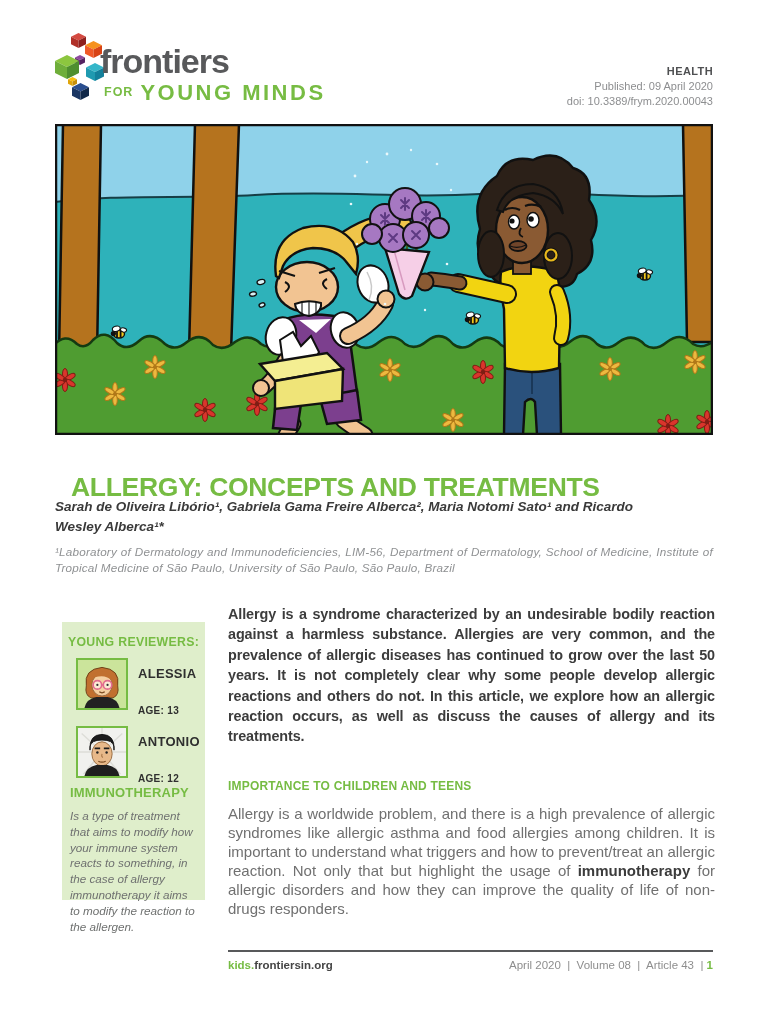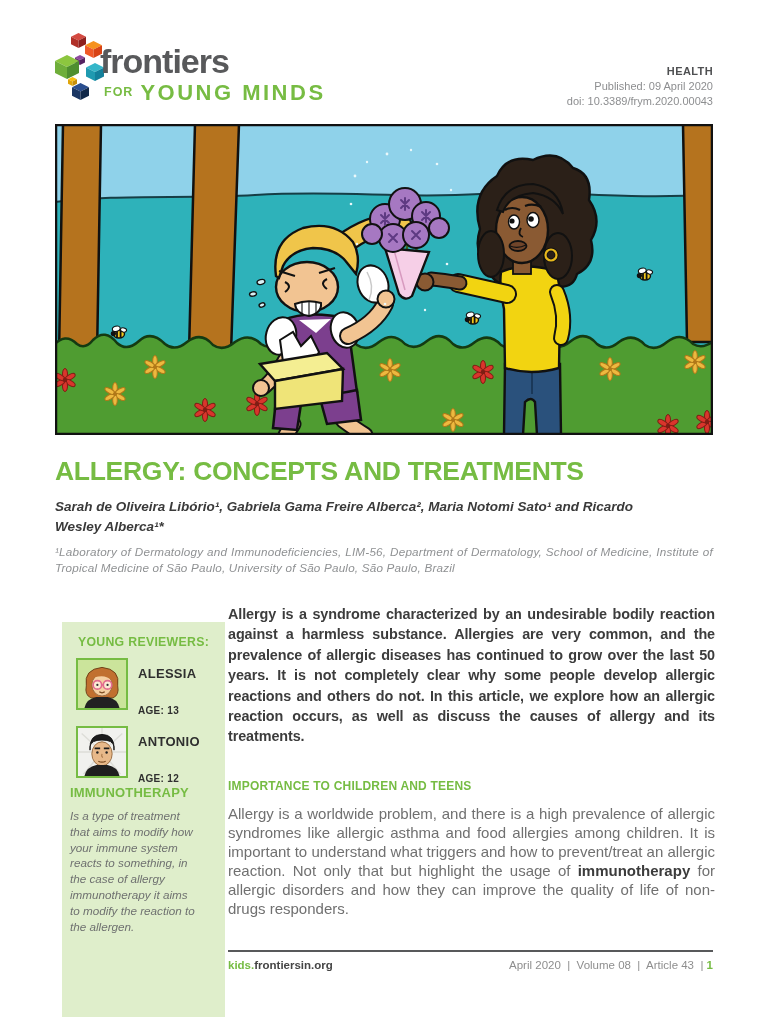--- a/index.html
+++ b/index.html
@@ -11,21 +11,21 @@
   .brand-sub{left:104px;top:80px;color:#77BC43;white-space:nowrap;}
   .brand-sub .for{font-size:12.5px;font-weight:bold;letter-spacing:1px;vertical-align:4px;margin-right:7px;}
   .brand-sub .ym{font-size:22px;font-weight:bold;letter-spacing:2.5px;}
   .head-meta{right:55px;top:64px;text-align:right;font-size:11px;line-height:15px;color:#8D8E90;}
   .head-meta .sec{font-weight:bold;color:#4F5052;letter-spacing:.4px;}
   
   .title{left:55px;top:456px;width:660px;font-size:26.5px;font-weight:bold;color:#76BC43;letter-spacing:-.3px;}
   .authors{left:55px;top:497px;width:600px;font-size:13.5px;font-weight:bold;font-style:italic;color:#3A3A3A;line-height:19.5px;}
   .affil{left:55px;width:658px;font-size:11.7px;font-style:italic;color:#8F9193;line-height:15.5px;letter-spacing:.2px;text-align:justify;}
   
-  .panel{left:62px;top:622px;width:143px;height:395px;background:#DFEECB;padding-left:20px;}
+  .panel{left:62px;top:622px;width:143px;height:278px;background:#DFEECB;}
   .yr-head{left:0;right:0;top:13px;text-align:center;font-size:12.3px;font-weight:bold;color:#76BC43;letter-spacing:.3px;}
   .avatar{width:52px;height:52px;border:2px solid #76BC43;box-sizing:border-box;background:#fff;}
   .rev-name{font-size:13px;font-weight:bold;color:#2F2F2F;letter-spacing:.3px;}
   .rev-age{font-size:10px;font-weight:bold;color:#2F2F2F;margin-top:24px;letter-spacing:.3px;}
   .gloss-head{left:8px;top:163px;font-size:13px;font-weight:bold;color:#76BC43;letter-spacing:.2px;}
   .gloss-text{left:8px;top:186px;width:128px;font-size:11.7px;color:#6F7170;line-height:15.8px;font-style:italic;}
   
   .abstract{left:228px;top:604px;width:487px;font-size:14.4px;font-weight:bold;color:#3C3C3C;
             text-align:justify;line-height:20.4px;letter-spacing:-.1px;}
   .sec-head{left:228px;top:779px;font-size:12px;font-weight:bold;color:#76BC43;letter-spacing:.2px;}
@@ -263,21 +263,21 @@
             <circle cx="330" cy="180" r="1.3"></circle>
           <circle cx="370" cy="186" r="1.2"></circle>
             <circle cx="392" cy="140" r="1.3"></circle>
             <circle cx="310,148" cy="148" r="1.2"></circle>
         </g>
       </g>
     </g>
     <rect x="1" y="1" width="656" height="309" fill="none" stroke="#111" stroke-width="2.5"></rect>
   </svg>
 
-  <h1 class="abs title" style="margin:0">ALLERGY: CONCEPTS AND TREATMENTS</h1>
+  <h1 class="abs title" style="margin:16px">ALLERGY: CONCEPTS AND TREATMENTS</h1>
   <div class="abs authors">Sarah de Oliveira Libório¹, Gabriela Gama Freire Alberca², Maria Notomi Sato¹ and Ricardo Wesley Alberca¹*</div>
   <div class="abs affil" style="top:544px">¹Laboratory of Dermatology and Immunodeficiencies, LIM-56, Department of Dermatology, School of Medicine, Institute of Tropical Medicine of São Paulo, University of São Paulo, São Paulo, Brazil</div>
 
   <div class="abs panel">
     <div class="abs yr-head">YOUNG REVIEWERS:</div>
 
     <div class="abs" style="left:14px;top:36px">
       <svg class="avatar" viewBox="0 0 52 52">
         <rect x="0" y="0" width="52" height="52" fill="#CBE49B"></rect>
         <path d="M9,28 Q6,10 26,8 Q46,10 43,28 Q45,38 38,41 L14,41 Q7,38 9,28 Z" fill="#C1702F" stroke="#6b3c15" stroke-width="1"></path>

